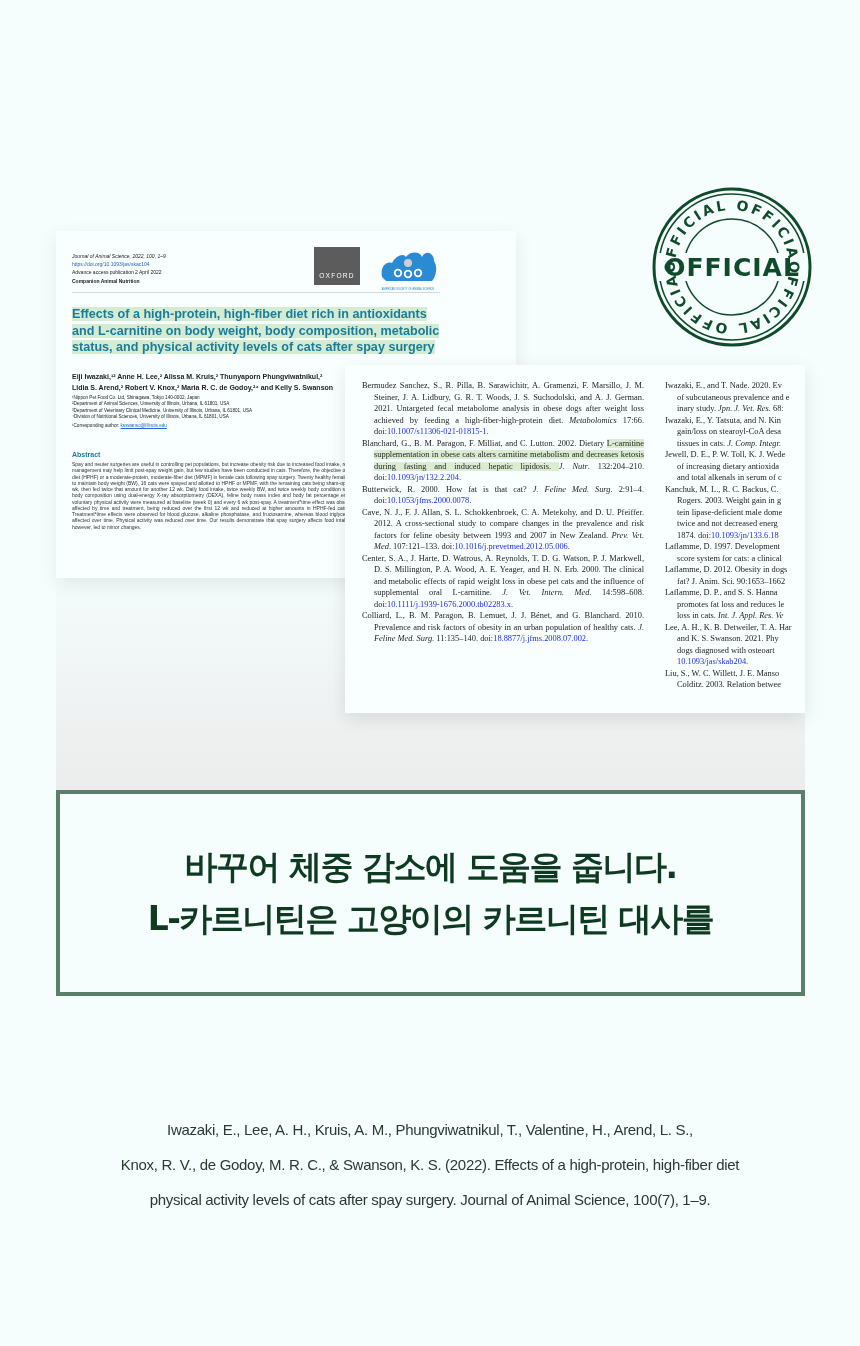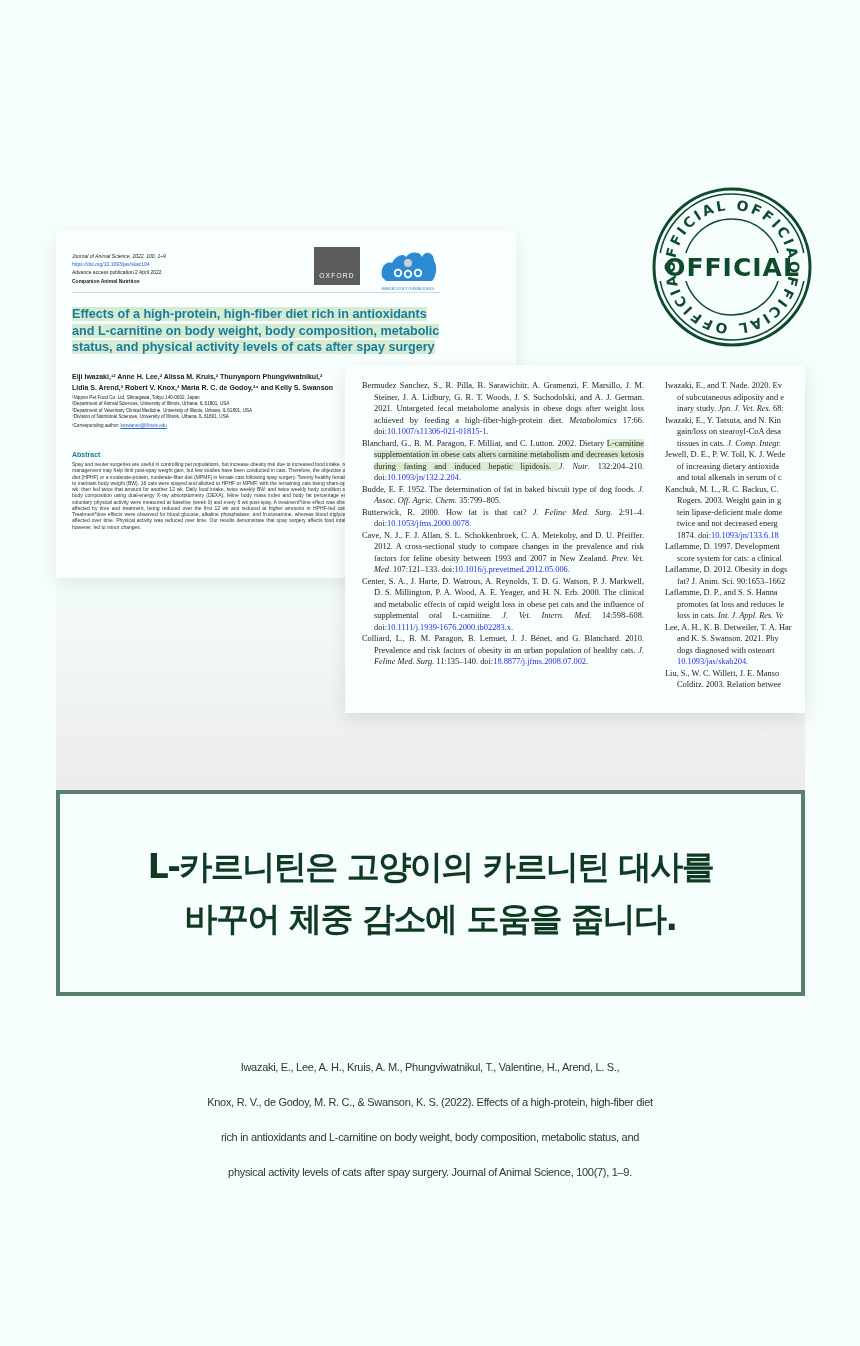--- a/index.html
+++ b/index.html
@@ -93,23 +93,23 @@
       display: flex; flex-direction: column; align-items: center; justify-content: center;
     }
     .msg-line {
       font-family: "DejaVu Sans", sans-serif;
       font-size: 33px; font-weight: bold; color: #0f3a22;
       letter-spacing: -1.5px; line-height: 52px;
     }
 
     
     .citation {
-      position: absolute; left: 60px; top: 1050px; width: 740px;
+      position: absolute; left: 60px; top: 1112px; width: 740px;
       text-align: center; font-family: "Liberation Sans", sans-serif;
-      font-size: 11px; line-height: 35px; color: #2a3a30; letter-spacing: -0.3px;
+      font-size: 15px; line-height: 35px; color: #2a3a30; letter-spacing: -0.3px;
     }
   </style>
 </head>
 <body>
 
 <div class="backdrop"></div>
 
 <div class="paper1">
   <div class="p1-meta">
     <div class="journal">Journal of Animal Science, 2022, 100, 1–9</div>
@@ -151,29 +151,28 @@
     </div>
   </div>
   <div class="p1-abs-h">Abstract</div>
   <div class="p1-abs">Spay and neuter surgeries are useful in controlling pet populations, but increase obesity risk due to increased food intake, reduced metabolic rate, and decreased energy expenditure. Dietary management may help limit post-spay weight gain, but few studies have been conducted in cats. Therefore, the objective of this study was to evaluate the effects of a high-protein, high-fiber diet (HPHF) or a moderate-protein, moderate-fiber diet (MPMF) in female cats following spay surgery. Twenty healthy female cats were used. After a 4-wk baseline phase with cats fed MPMF to maintain body weight (BW), 16 cats were spayed and allotted to HPHF or MPMF, with the remaining cats being sham-operated and fed MPMF (n = 4). Cats were fed to maintain BW for 1 wk, then fed twice that amount for another 12 wk. Daily food intake, twice weekly BW, and twice weekly body condition scores (BCS) were measured; fat thickness (BF) using ultrasound, body composition using dual-energy X-ray absorptiometry (DEXA), feline body mass index and body fat percentage estimates using zoometry measurements, serum metabolites, and voluntary physical activity were measured at baseline (week 0) and every 6 wk post-spay. A treatment*time effect was observed for food intake (g/d), but not caloric intake. Food intake was affected by time and treatment, being reduced over the first 12 wk and reduced at higher amounts in HPHF-fed cats. BW, BCS, and body fat percentage were affected over time. Treatment*time effects were observed for blood glucose, alkaline phosphatase, and fructosamine, whereas blood triglycerides, total cholesterol, creatinine, total protein, phosphorus were affected over time. Physical activity was reduced over time. Our results demonstrate that spay surgery affects food intake and physical activity of cats. Dietary intervention in this study, however, led to minor changes.</div>
 </div>
 
 <div class="paper2">
   <div class="refcol c1" id="refcol1">
       <div class="ref"><span>Bermudez Sanchez, S., R. Pilla, B. Sarawichitr, A. Gramenzi, F. Marsillo, J. M. Steiner, J. A. Lidbury, G. R. T. Woods, J. S. Suchodolski, and A. J. German. 2021. Untargeted fecal metabolome analysis in obese dogs after weight loss achieved by feeding a high-fiber-high-protein diet. </span><span class="it">Metabolomics</span><span> 17:66. doi:</span><span class="doi">10.1007/s11306-021-01815-1</span><span>.</span></div>
       <div class="ref"><span>Blanchard, G., B. M. Paragon, F. Milliat, and C. Lutton. 2002. Dietary </span><span class="hl">L-carnitine supplementation in obese cats alters carnitine metabolism and decreases ketosis during fasting and induced hepatic lipidosis. </span><span class="it">J. Nutr</span><span>. 132:204–210. doi:</span><span class="doi">10.1093/jn/132.2.204</span><span>.</span></div>
-      <div class="ref"><span>Budde, E. F. 1952. The determination of fat in baked biscuit type of dog foods. </span><span class="it">J. Assoc. Off. Agric. Chem.</span><span> 35:799–805.</span></div>
       <div class="ref"><span>Butterwick, R. 2000. How fat is that cat? </span><span class="it">J. Feline Med. Surg</span><span>. 2:91–4. doi:</span><span class="doi">10.1053/jfms.2000.0078</span><span>.</span></div>
       <div class="ref"><span>Cave, N. J., F. J. Allan, S. L. Schokkenbroek, C. A. Metekohy, and D. U. Pfeiffer. 2012. A cross-sectional study to compare changes in the prevalence and risk factors for feline obesity between 1993 and 2007 in New Zealand. </span><span class="it">Prev. Vet. Med</span><span>. 107:121–133. doi:</span><span class="doi">10.1016/j.prevetmed.2012.05.006</span><span>.</span></div>
       <div class="ref"><span>Center, S. A., J. Harte, D. Watrous, A. Reynolds, T. D. G. Watson, P. J. Markwell, D. S. Millington, P. A. Wood, A. E. Yeager, and H. N. Erb. 2000. The clinical and metabolic effects of rapid weight loss in obese pet cats and the influence of supplemental oral L-carnitine. </span><span class="it">J. Vet. Intern. Med</span><span>. 14:598–608. doi:</span><span class="doi">10.1111/j.1939-1676.2000.tb02283.x</span><span>.</span></div>
       <div class="ref"><span>Colliard, L., B. M. Paragon, B. Lemuet, J. J. Bénet, and G. Blanchard. 2010. Prevalence and risk factors of obesity in an urban population of healthy cats. </span><span class="it">J. Feline Med. Surg</span><span>. 11:135–140. doi:</span><span class="doi">18.8877/j.jfms.2008.07.002</span><span>.</span></div>
     </div>
   <div class="refcol c2" id="refcol2">
       <div style="padding-left: 0px;"><span>Iwazaki, E., and T. Nade. 2020. Ev</span></div>
-      <div style="padding-left: 12px;"><span>of subcutaneous adiposity and e</span></div>
+      <div style="padding-left: 12px;"><span>of subcutaneous prevalence and e</span></div>
       <div style="padding-left: 12px;"><span>inary study. </span><span style="font-style: italic;">Jpn. J. Vet. Res.</span><span> 68:</span></div>
       <div style="padding-left: 0px;"><span>Iwazaki, E., Y. Tatsuta, and N. Kin</span></div>
       <div style="padding-left: 12px;"><span>gain/loss on stearoyl-CoA desa</span></div>
       <div style="padding-left: 12px;"><span>tissues in cats. </span><span style="font-style: italic;">J. Comp. Integr.</span></div>
       <div style="padding-left: 0px;"><span>Jewell, D. E., P. W. Toll, K. J. Wede</span></div>
       <div style="padding-left: 12px;"><span>of increasing dietary antioxida</span></div>
       <div style="padding-left: 12px;"><span>and total alkenals in serum of c</span></div>
       <div style="padding-left: 0px;"><span>Kanchuk, M. L., R. C. Backus, C.</span></div>
       <div style="padding-left: 12px;"><span>Rogers. 2003. Weight gain in g</span></div>
       <div style="padding-left: 12px;"><span>tein lipase-deficient male dome</span></div>
@@ -207,22 +206,21 @@
   <text font-family="DejaVu Sans, sans-serif" font-weight="bold" font-size="14" fill="#0f4a2a" letter-spacing="2.5">
     <textPath href="#ringTop" startOffset="50%" text-anchor="middle" id="ringTopText">OFFICIAL OFFICIAL</textPath>
   </text>
   <text font-family="DejaVu Sans, sans-serif" font-weight="bold" font-size="14" fill="#0f4a2a" letter-spacing="2.5" transform="rotate(180 81 81)">
     <textPath href="#ringTop" startOffset="50%" text-anchor="middle" id="ringBotText">OFFICIAL OFFICIAL</textPath>
   </text>
   <text x="81" y="90" text-anchor="middle" font-family="DejaVu Sans, sans-serif" font-weight="bold" font-size="25" fill="#0f4a2a" letter-spacing="1">OFFICIAL</text>
 </svg>
 
 <div class="msg-box">
+  <div class="msg-line">바꾸어 체중 감소에 도움을 줍니다.</div>
   <div class="msg-line">L-카르니틴은 고양이의 카르니틴 대사를</div>
-  <div class="msg-line">바꾸어 체중 감소에 도움을 줍니다.</div>
 </div>
 
 <div class="citation">
   <div>Iwazaki, E., Lee, A. H., Kruis, A. M., Phungviwatnikul, T., Valentine, H., Arend, L. S.,</div>
   <div>Knox, R. V., de Godoy, M. R. C., &amp; Swanson, K. S. (2022). Effects of a high-protein, high-fiber diet</div>
-  <div>rich in antioxidants and L-carnitine on body weight, body composition, metabolic status, and</div>
   <div>physical activity levels of cats after spay surgery. Journal of Animal Science, 100(7), 1–9.</div>
 </div>
 
 </body></html>

